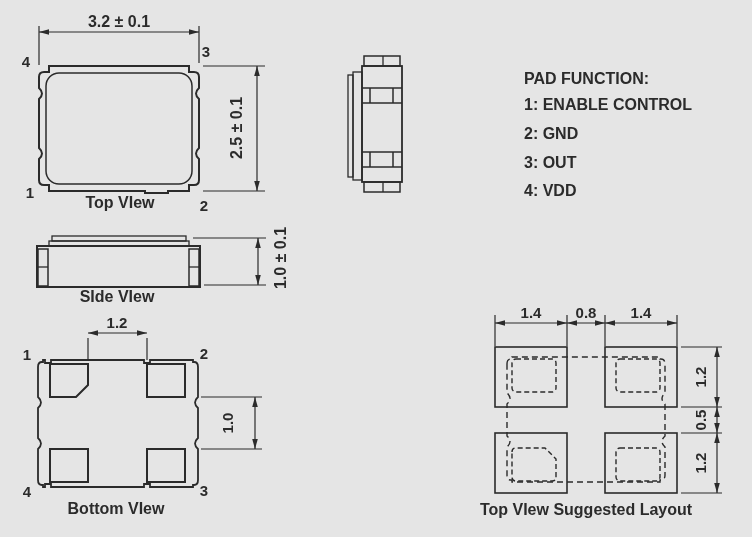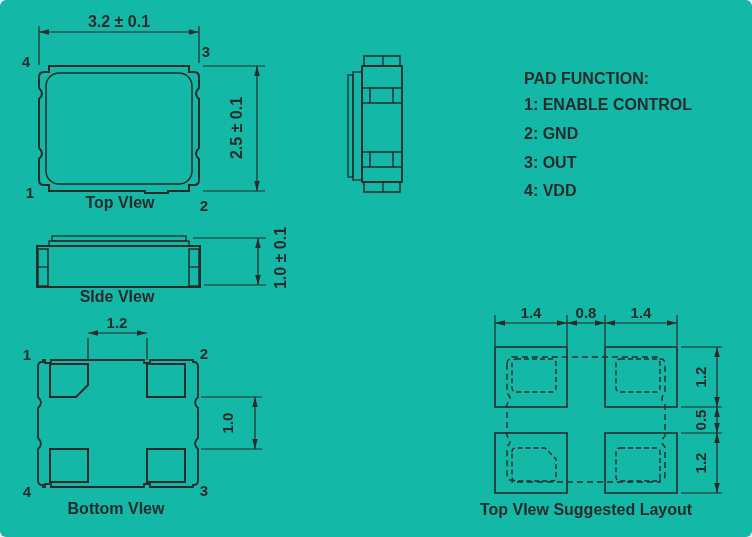--- a/index.html
+++ b/index.html
@@ -7,21 +7,21 @@
   .sheet{position:relative;width:752px;height:537px;background:#ffffff;overflow:hidden;color:#2b2b2b;}
   svg{display:block;}
   text{font-family:"Liberation Sans","DejaVu Sans",sans-serif;font-weight:bold;fill:currentColor;}
   .t16{font-size:16px;}
   .t15{font-size:15px;}
   .lines{stroke:currentColor;fill:none;}
 </style>
 </head>
 <body>
 
-<div class="sheet" id="sheet" style="color: rgb(43, 43, 43); background: #14b8a6; border-radius: 6px;">
+<div class="sheet" id="sheet" style="color: rgb(43, 43, 43); background: #e5e5e5;">
 <svg width="752" height="537" viewBox="0 0 752 537">
 
   <g>
 
     <path class="lines" stroke-width="2" d="
       M 49,66 L 189,66
       L 189,72 L 194,72 Q 199,72 199,77
       L 199,88 Q 193,93.5 199,99
       L 199,148 Q 193,153.5 199,159
       L 199,180 Q 199,185 194,185 L 189,185 L 189,191

